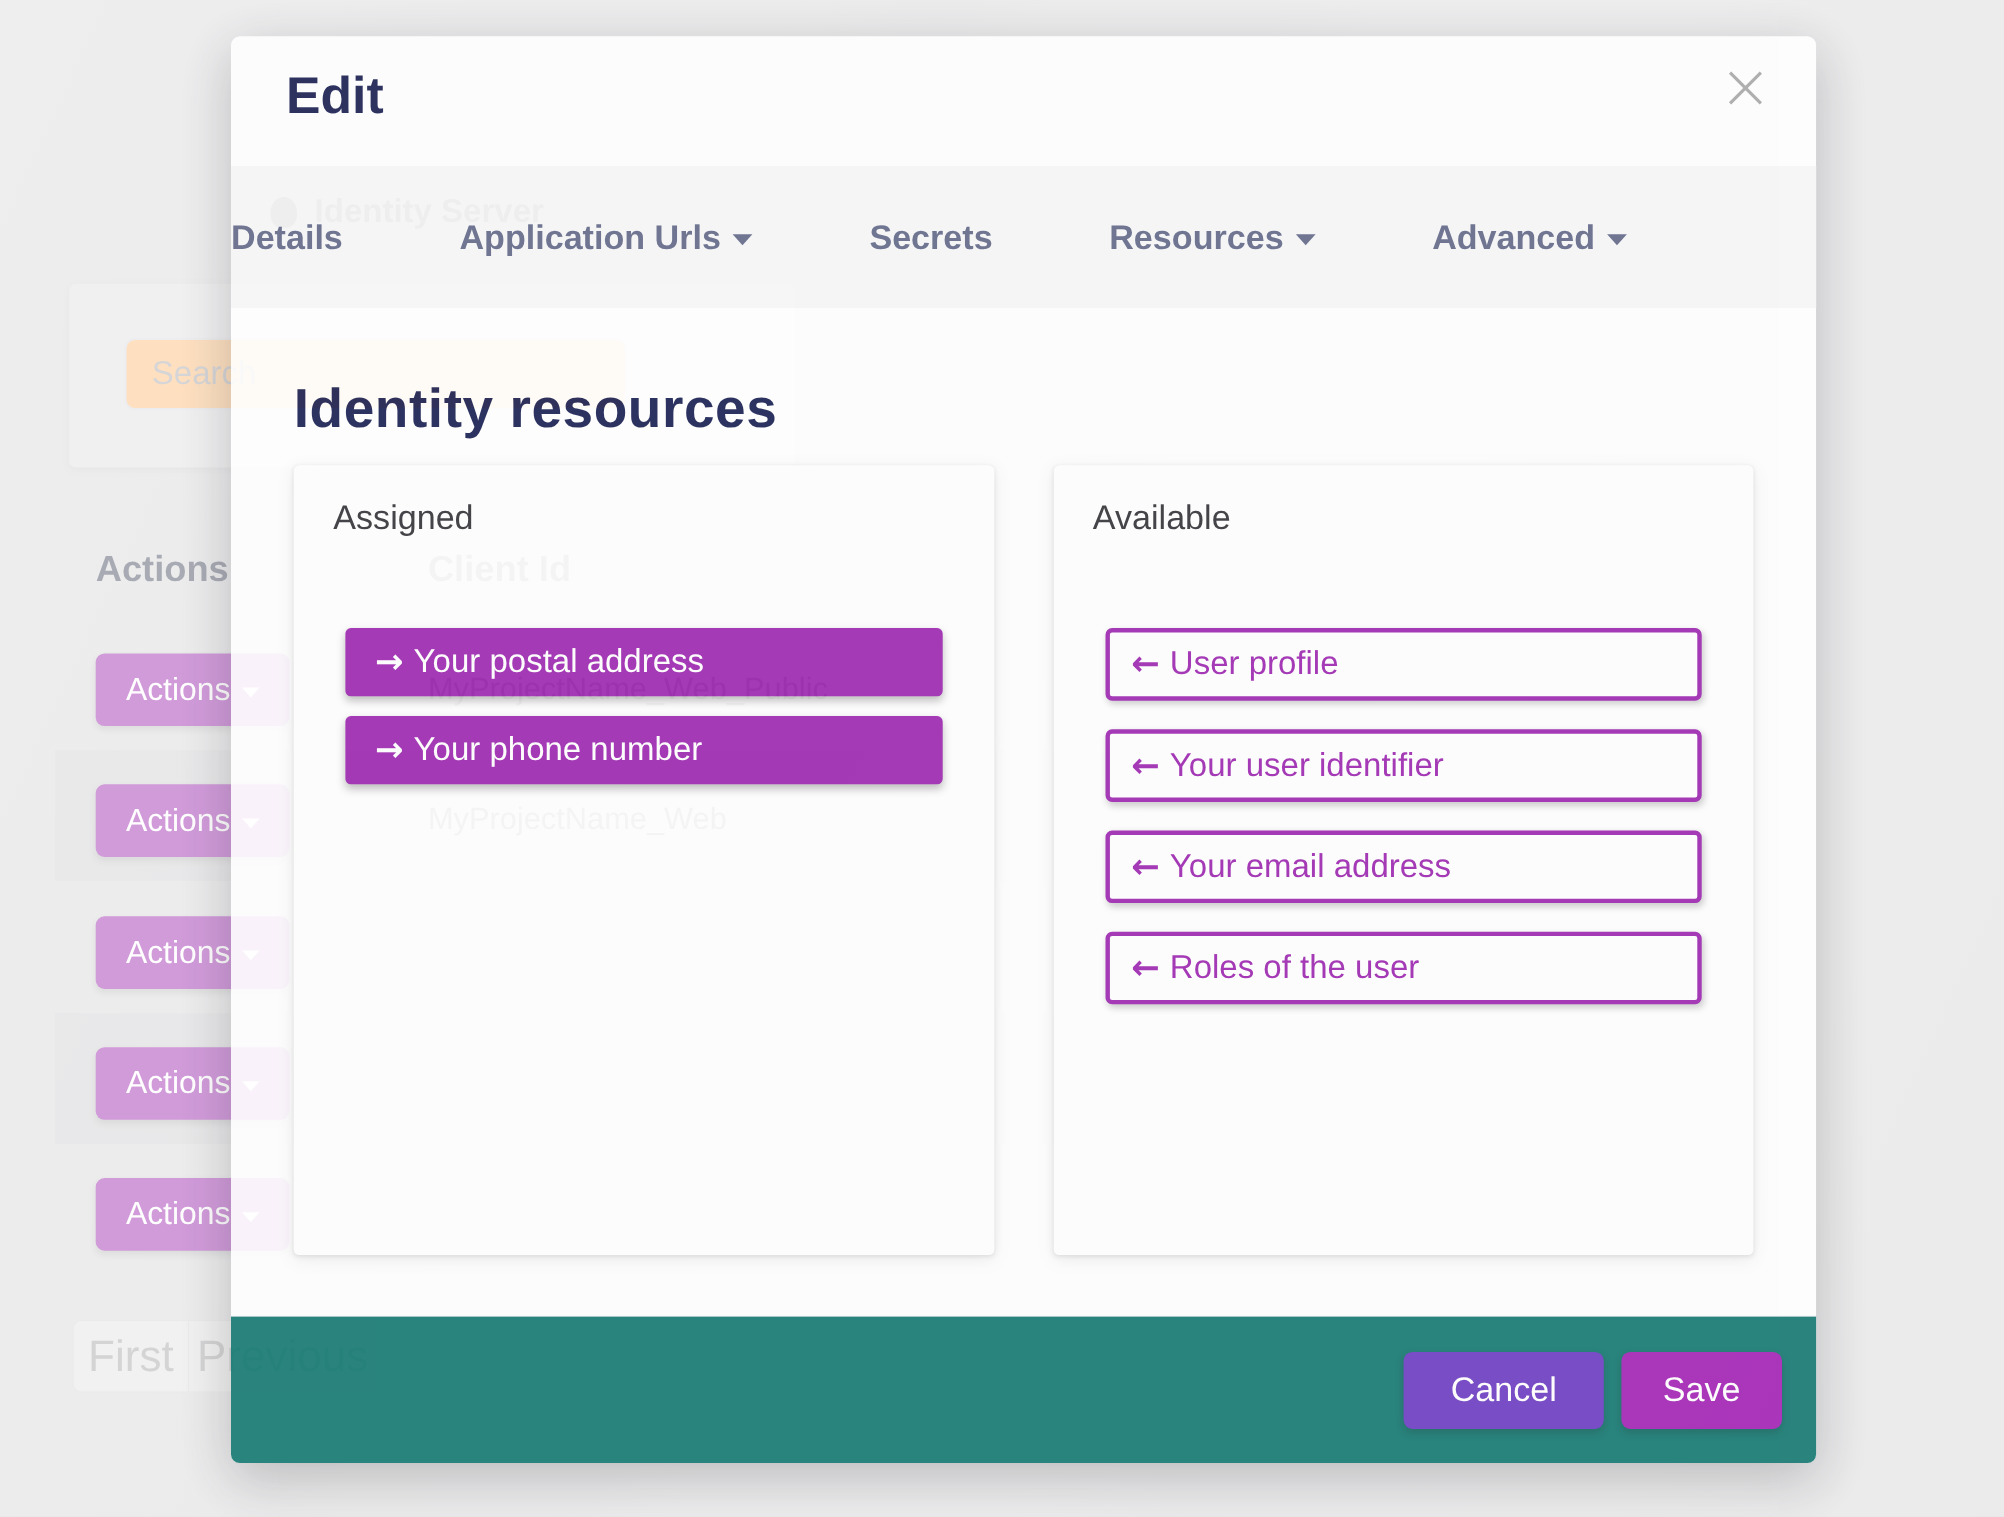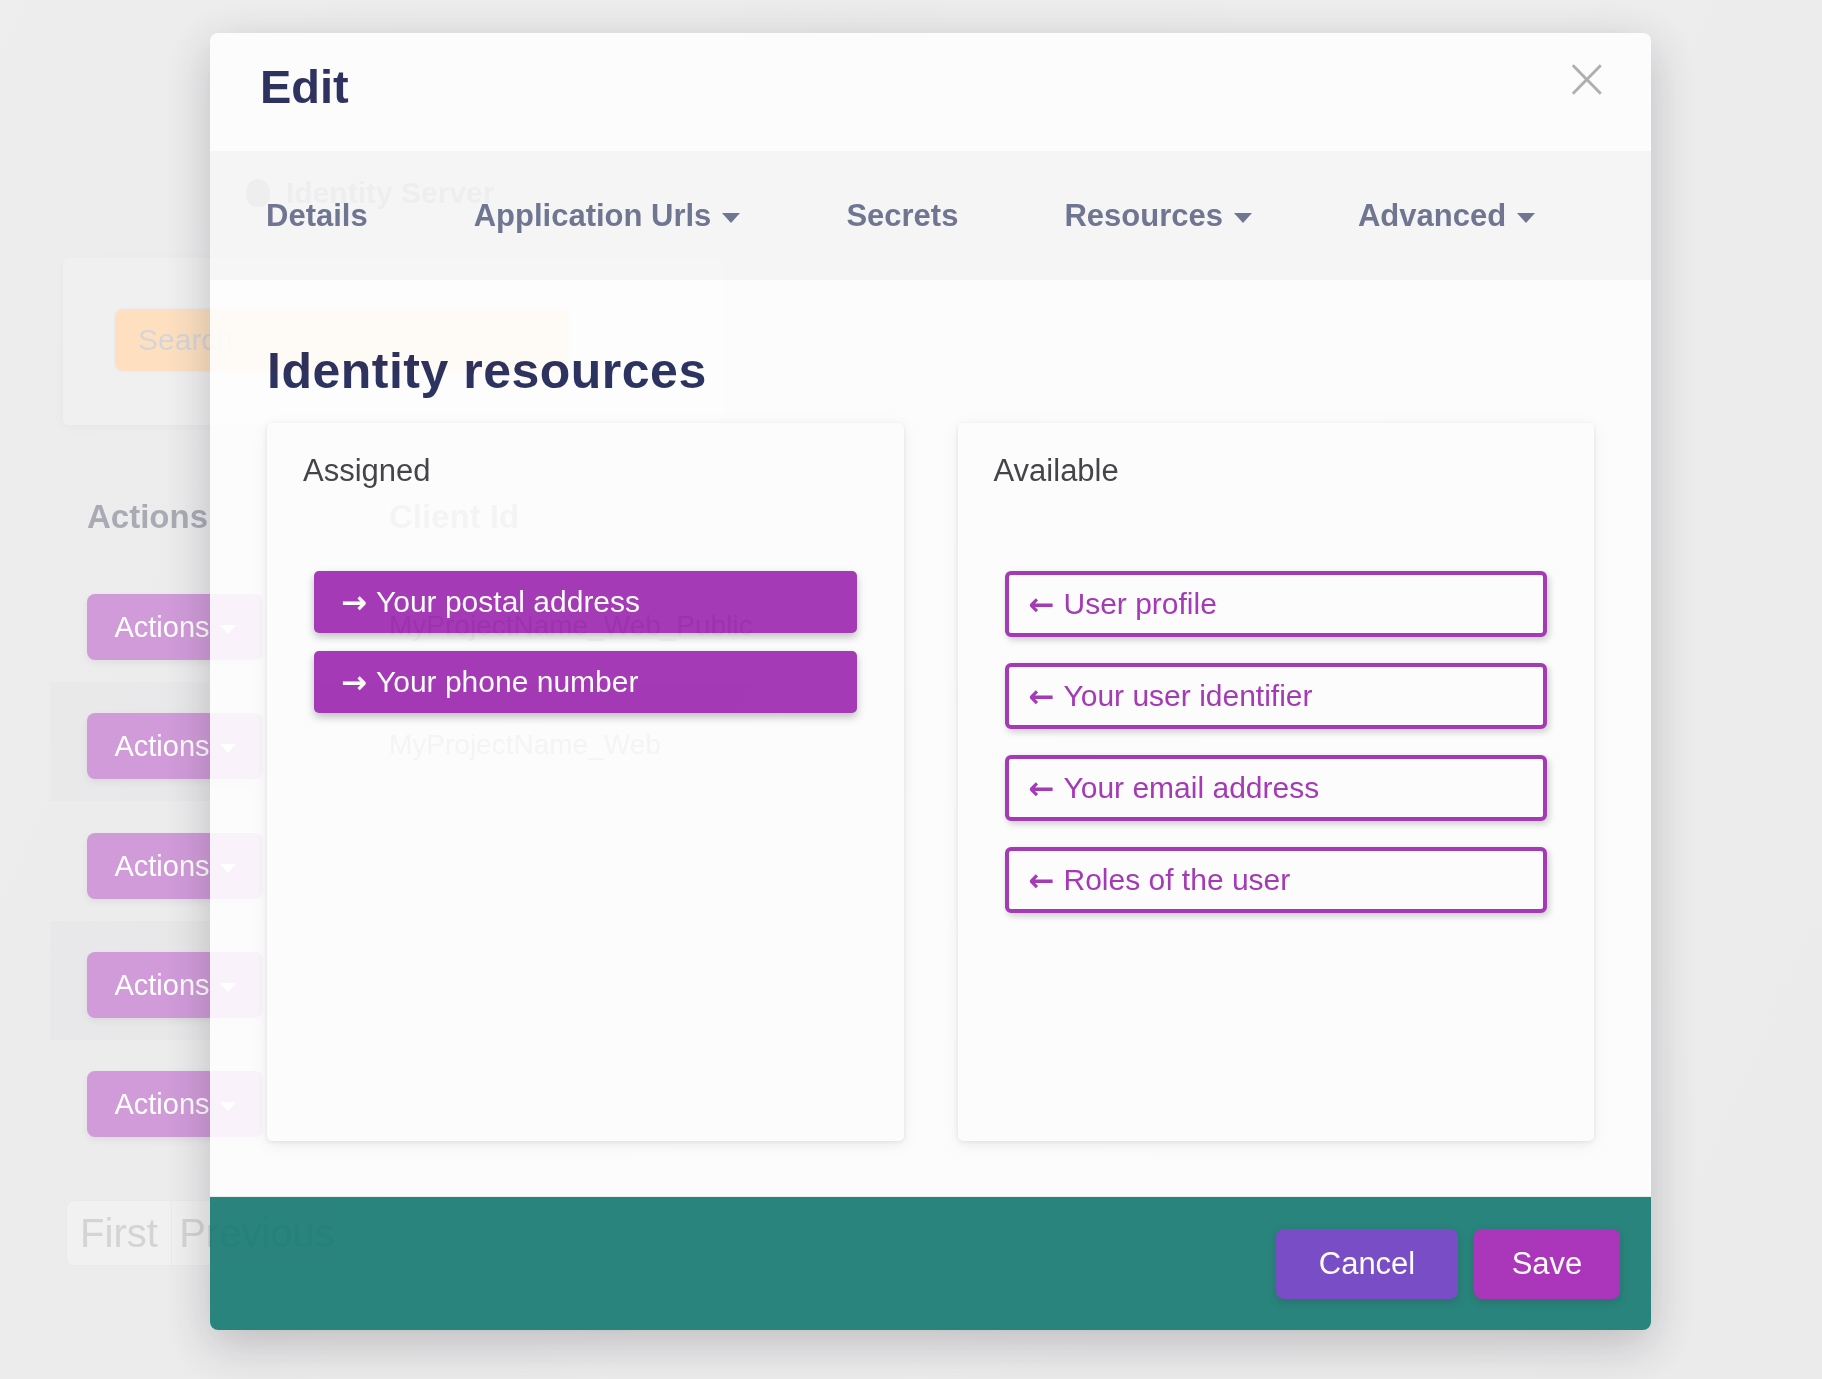--- a/index.html
+++ b/index.html
@@ -32,21 +32,21 @@
   .pg-first{left:66px;width:104px;border-radius:8px 0 0 8px;}
   .pg-prev{left:171px;width:170px;}
   
   .backdrop{position:absolute;inset:0;background:rgba(255,255,255,.55);z-index:1;}
   
   .modal{position:absolute;left:210px;top:33px;width:1441px;height:1297px;background:#ffffff;
     border-radius:8px;box-shadow:0 14px 48px rgba(40,40,45,.28);z-index:2;opacity:.88;}
   .m-header{position:relative;height:118px;}
   .m-title{position:absolute;left:50px;top:26px;font-size:47px;font-weight:700;color:#14194b;}
   .m-close{position:absolute;right:40px;top:16px;font-size:58px;font-weight:300;color:#a7a7a7;line-height:1;cursor:pointer;font-family:"DejaVu Sans",sans-serif;}
-  .m-tabs{height:129px;background:#f7f7f8;display:flex;align-items:center;padding-left:56px;gap:106px;}
+  .m-tabs{height:129px;background:#f7f7f8;display:flex;align-items:center;gap:106px;}
   .m-tab{font-size:31px;font-weight:700;color:#5f6686;display:flex;align-items:center;gap:11px;cursor:pointer;}
   .m-tab .caret{border-left-width:9px;border-right-width:9px;border-top-width:10px;}
   .m-body{padding:0 57px;}
   .m-h2{margin:62px 0 0;font-size:50px;font-weight:700;color:#131a4d;letter-spacing:.5px;}
   .m-cards{display:flex;gap:54px;margin-top:23px;justify-content:space-between;}
   .card{flex:1;height:718px;background:#fff;border-radius:5px;box-sizing:border-box;
     box-shadow:0 1px 4px rgba(0,0,0,.09),0 4px 16px rgba(0,0,0,.08);padding:30px 47px 0;}
   .card-title{font-size:31px;color:#2e2e33;margin-left:-11px;}
   .btn-list{display:flex;flex-direction:column;margin-top:82px;}
   .list-assigned{gap:18px;}

